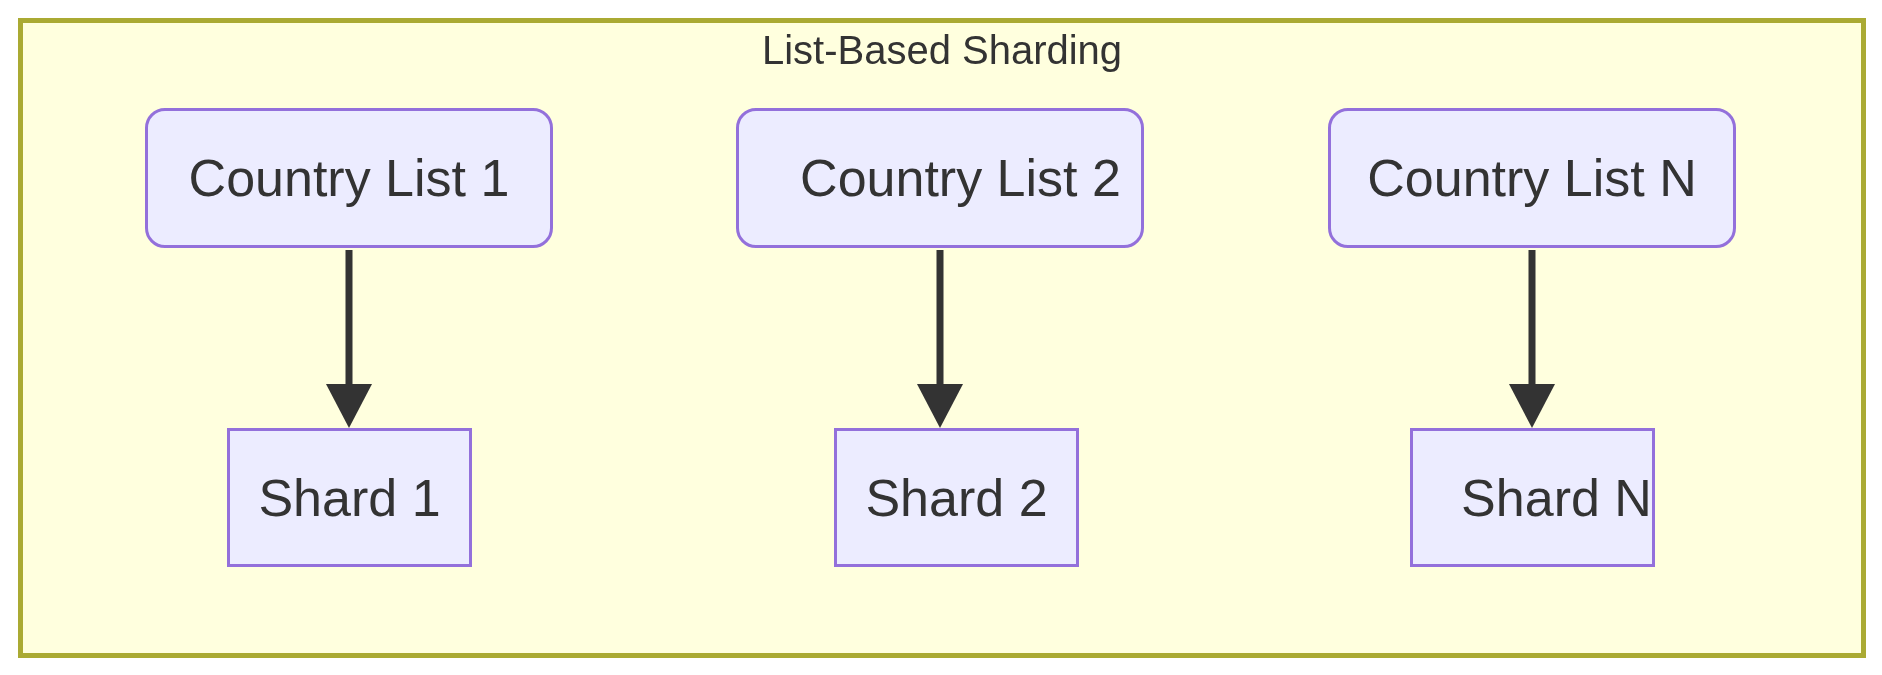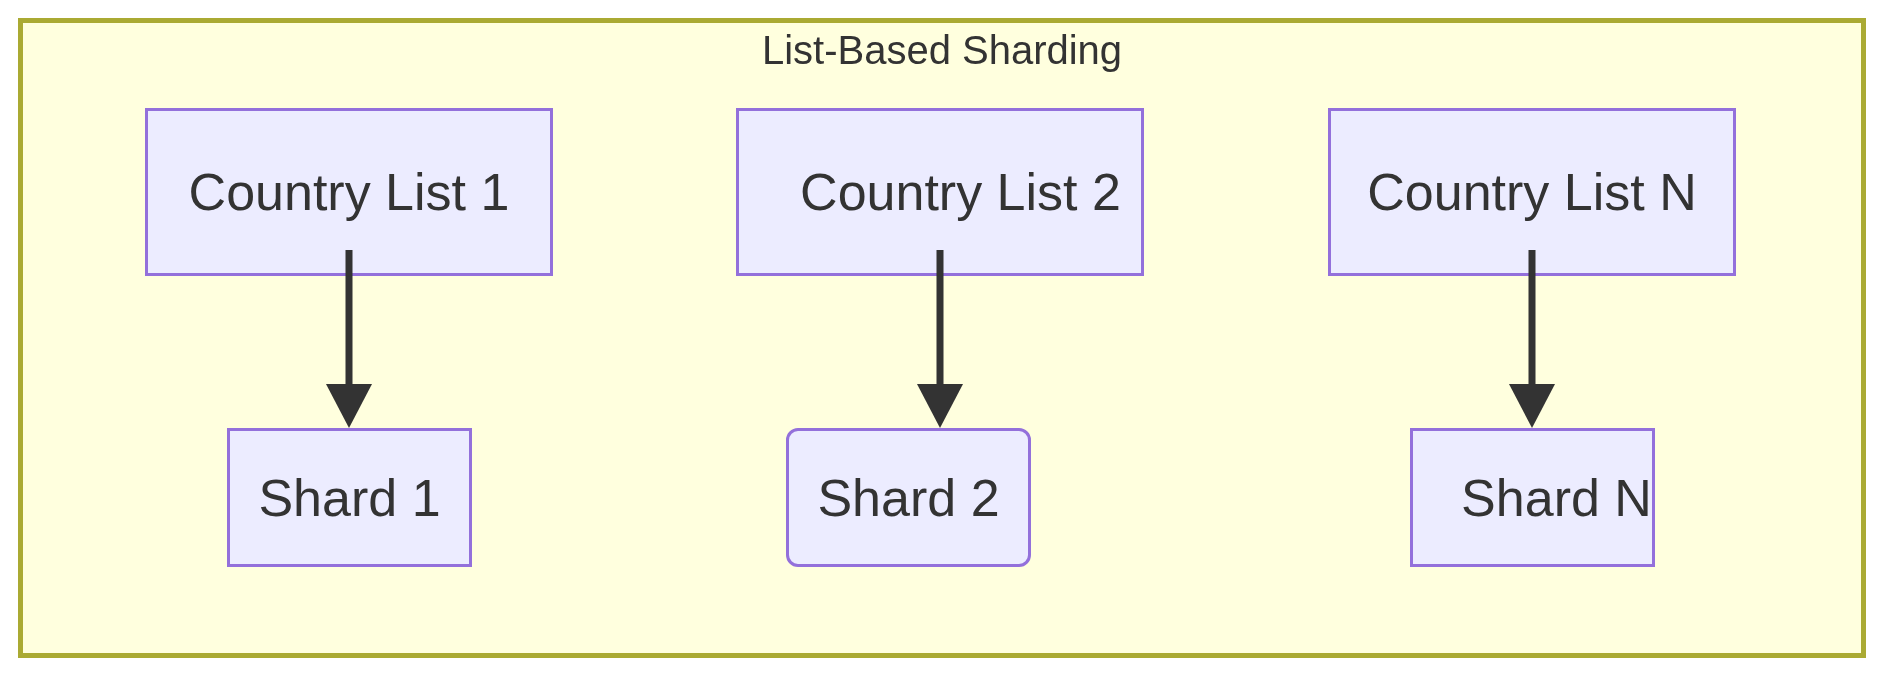--- a/index.html
+++ b/index.html
@@ -33,28 +33,28 @@
     position: absolute;
     background: #ECECFF;
     border: 3px solid #9370DB;
     color: #333333;
     display: flex;
     align-items: center;
     justify-content: center;
     font-size: 52px;
     text-align: center;
   }
-  .node.source { top: 108px; width: 408px; height: 168px; }
+  .node.source { top: 108px; width: 408px; height: 140px; border-radius: 20px; }
   .node.target { top: 428px; width: 245px; height: 139px; }
 
   .src-1 { left: 145px; }
   .src-2 { left: 736px; padding-left: 41px; }
   .src-3 { left: 1328px; text-align: center; }
   .tgt-1 { left: 227px; }
-  .tgt-2 { left: 786px; border-radius: 12px; }
+  .tgt-2 { left: 834px; }
   .tgt-3 { left: 1410px; padding-left: 48px; }
 
   .edge {
     position: absolute;
     top: 250px;
     width: 48px; height: 178px;
   }
   .edge-1 { left: 325px; }
   .edge-2 { left: 916px; }
   .edge-3 { left: 1508px; }

